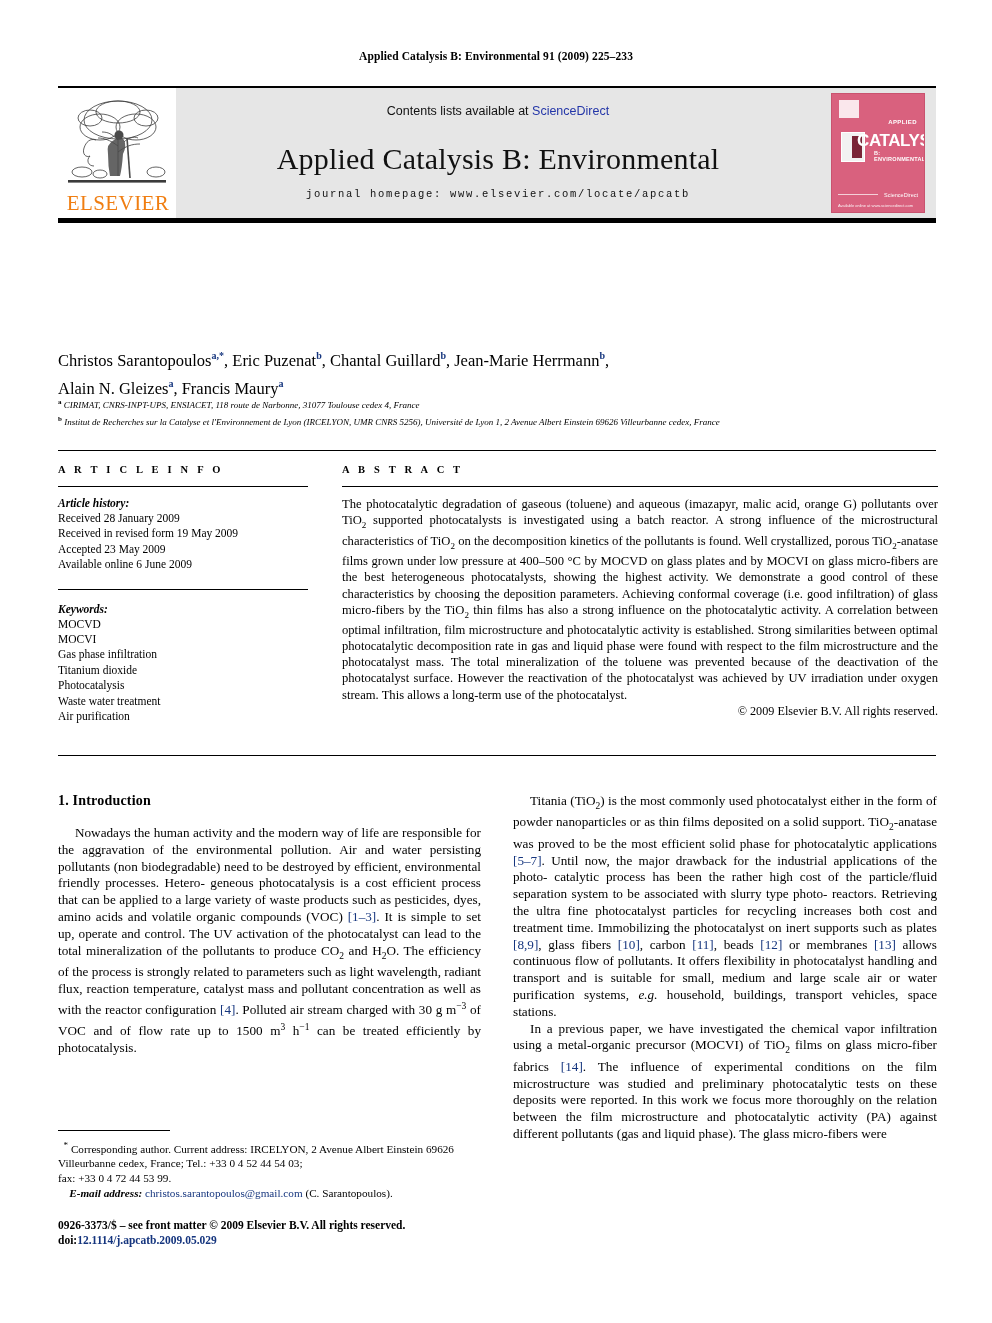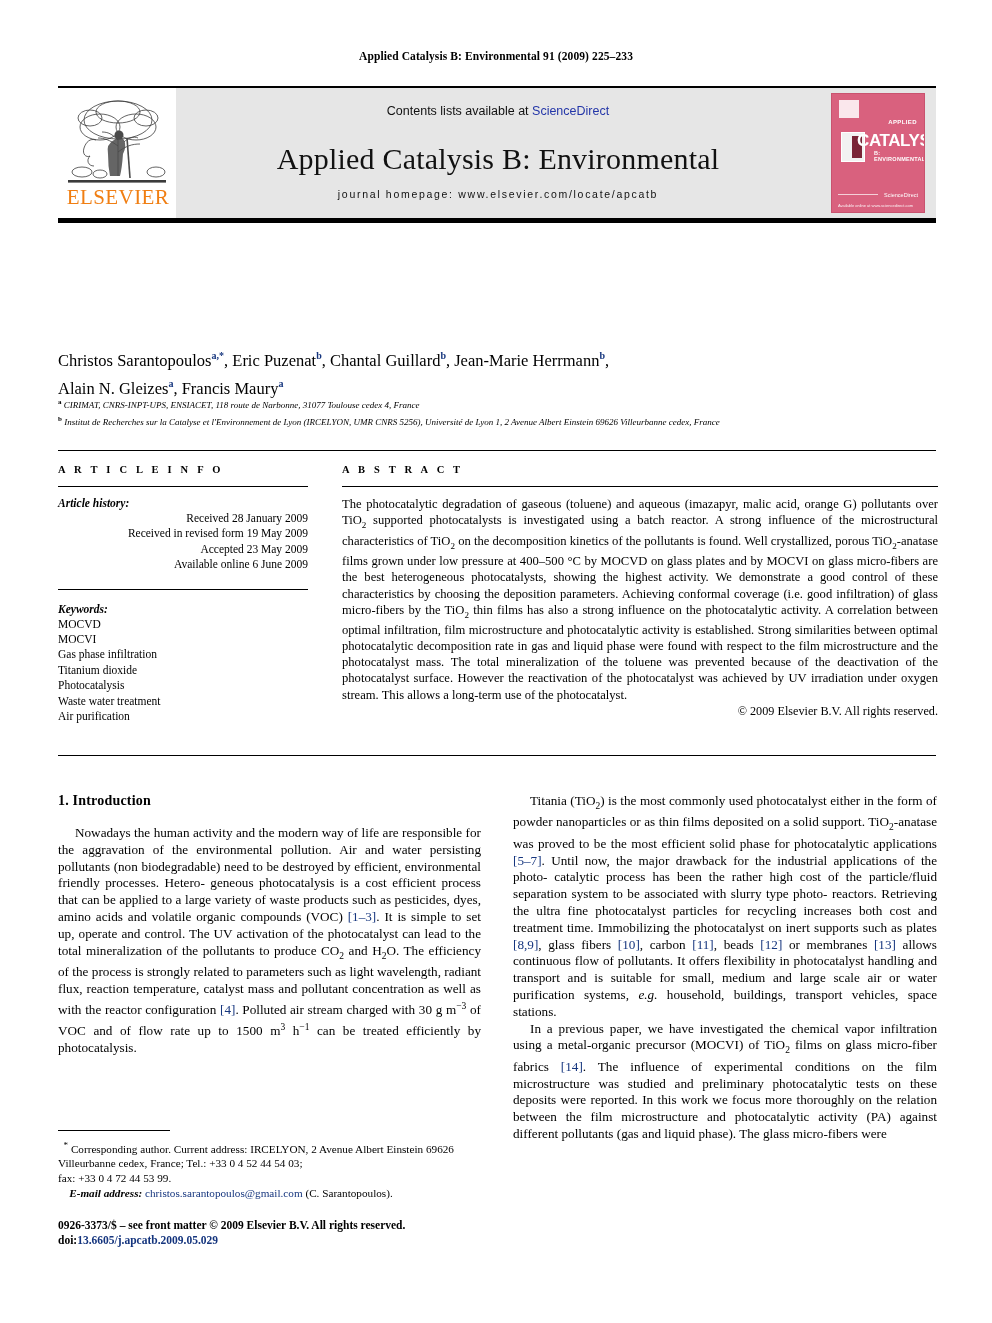--- a/index.html
+++ b/index.html
@@ -55,21 +55,21 @@
     background: #fff;
     position: relative;
   }
   .tree-svg {
     position: absolute;
     left: 8px; top: 6px;
   }
   .elsevier-word {
     position: absolute;
     left: 6px;
-    bottom: 8px;
+    bottom: 2px;
     width: 108px;
     text-align: center;
     font-family: "Liberation Serif", serif;
     font-size: 21px;
     letter-spacing: 0.4px;
     color: #F07E12;
     font-weight: normal;
   }
   .masthead-center {
     flex: 1 1 auto;
@@ -92,21 +92,21 @@
   }
   .journal-title {
     font-family: "Liberation Serif", serif;
     font-size: 30px;
     color: #111;
     letter-spacing: 0.2px;
     margin-bottom: 12px;
     white-space: nowrap;
   }
   .homepage-line {
-    font-family: Liberation Sans, sans-serif;
+    font-family: Liberation Mono, monospace;
     font-size: 10.5px;
     letter-spacing: 1.7px;
     color: #111;
   }
   .cover-block {
     width: 116px;
     flex: 0 0 116px;
     background: #e6e6e6;
     display: flex;
     align-items: center;
@@ -263,21 +263,20 @@
   }
   .info-italic {
     font-style: italic;
     font-weight: bold;
     font-size: 11.5px;
     line-height: 15px;
   }
   .info-list {
     font-size: 11.5px;
     line-height: 15.4px;
-    text-align: right;
   }
   .kw-block {
     margin-top: 29px;
   }
   .kw-list {
     font-size: 11.5px;
     line-height: 15.4px;
   }
   .abstract-body {
     font-family: "Liberation Serif", serif;
@@ -554,16 +553,16 @@
       69626 Villeurbanne cedex, France; Tel.: +33 0 4 52 44 54 03;</span><br>
       <span>fax: +33 0 4 72 44 53 99.</span><br>
       &nbsp;&nbsp;&nbsp;&nbsp;<span class="ital" style="font-weight:bold;">E-mail address:</span>
       <span class="mail-link">christos.sarantopoulos@gmail.com</span>
       <span>(C. Sarantopoulos).</span>
     </div>
   </div>
 
   <div class="issn-block">
     <div>0926-3373/$ – see front matter © 2009 Elsevier B.V. All rights reserved.</div>
-    <div><span>doi:</span><span class="doi-link">13.6605/j.apcatb.2009.05.029</span></div>
+    <div><span>doi:</span><span class="doi-link">12.1114/j.apcatb.2009.05.029</span></div>
   </div>
 
 </div>
 
 </body></html>

